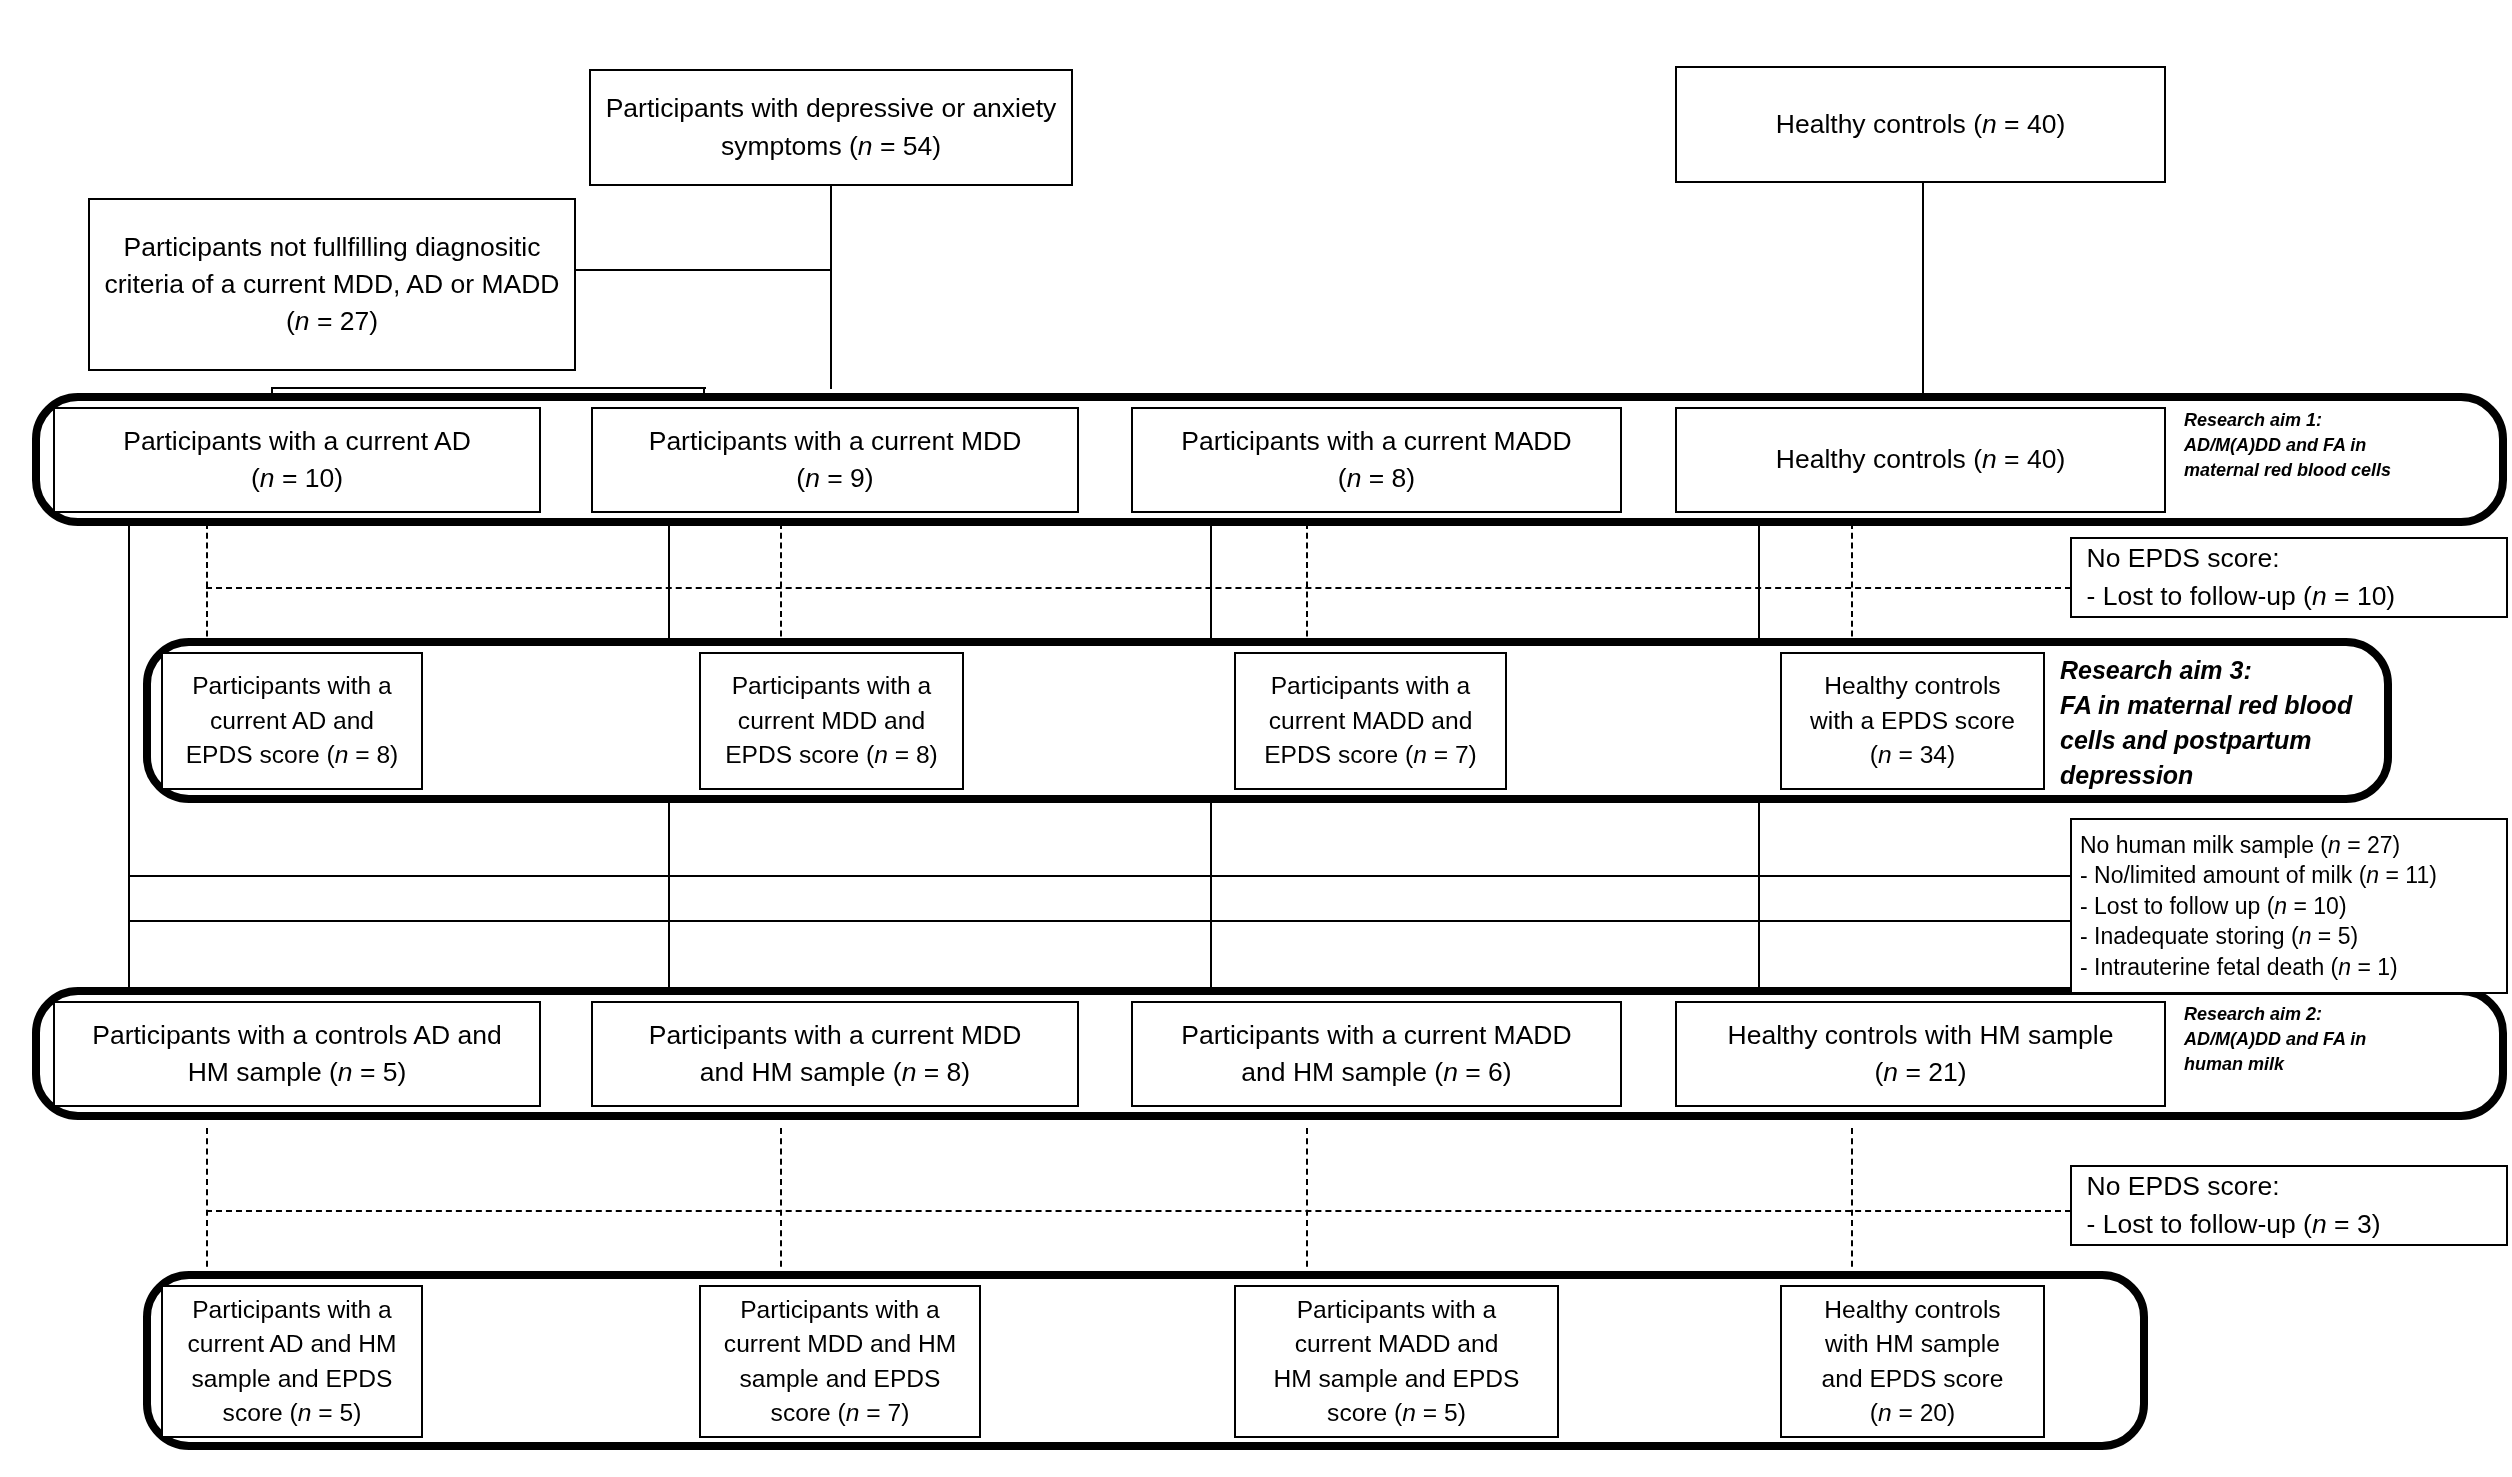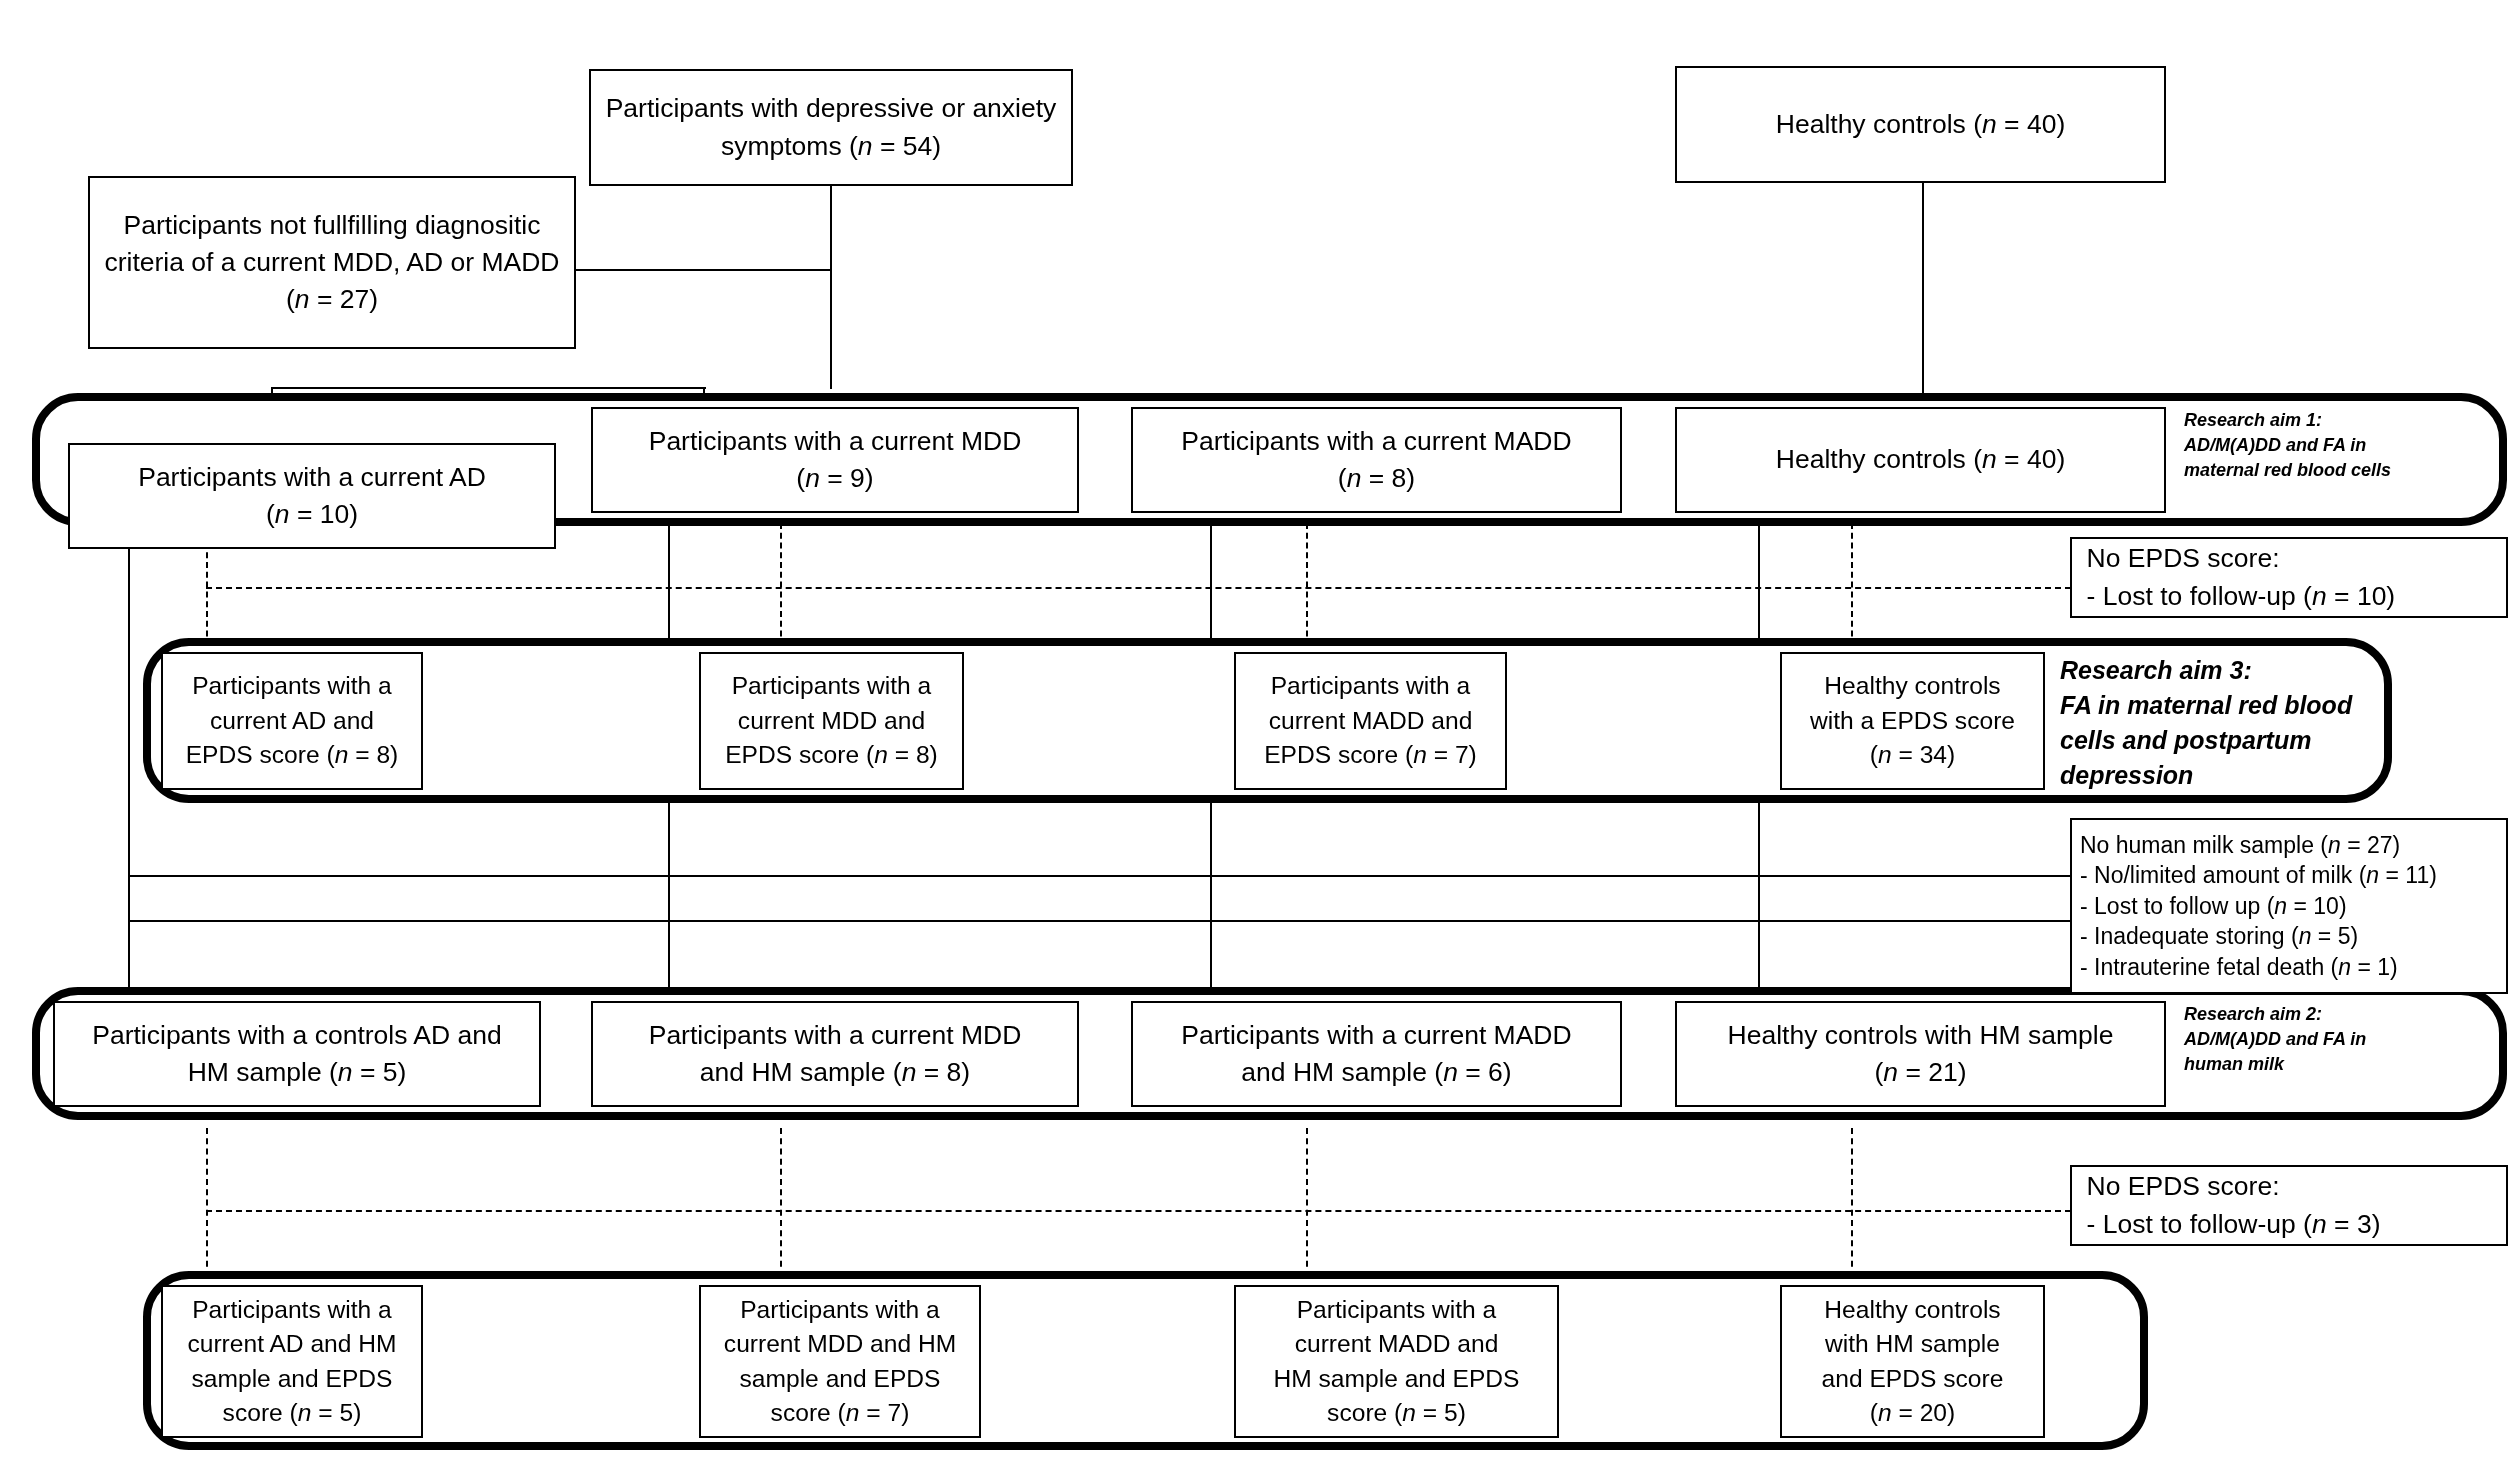--- a/index.html
+++ b/index.html
@@ -112,31 +112,31 @@
   <div class="dashv" style="left:206px; top:1128px; height:149px;"></div>
   <div class="dashv" style="left:780px; top:1128px; height:149px;"></div>
   <div class="dashv" style="left:1306px; top:1128px; height:149px;"></div>
   <div class="dashv" style="left:1851px; top:1128px; height:149px;"></div>
   <div class="dashh" style="left:206px; top:1210px; width:1865px;"></div>
 
   <div class="node" style="left:589px; top:69px; width:484px; height:117px;">
     <span>Participants with depressive or anxiety symptoms (<i>n</i> = 54)</span>
   </div>
 
-  <div class="node" style="left:88px; top:176px; width:488px; height:173px;">
+  <div class="node" style="left:88px; top:198px; width:488px; height:173px;">
     <span>Participants not fullfilling diagnositic criteria of a current MDD, AD or MADD (<i>n</i> = 27)</span>
   </div>
 
   <div class="node" style="left:1675px; top:66px; width:491px; height:117px;">
     <span>Healthy controls (<i>n</i> = 40)</span>
   </div>
 
   <div class="group" style="left:32px; top:393px; width:2475px; height:133px;"></div>
 
-  <div class="node" style="left:68px; top:407px; width:488px; height:106px;margin-top:36px;">
+  <div class="node" style="left:53px; top:407px; width:488px; height:106px;">
     <span>
       <span>Participants with a current AD</span><br>
       <span>(<i>n</i> = 10)</span>
     </span>
   </div>
   <div class="node" style="left:591px; top:407px; width:488px; height:106px;">
     <span>
       <span>Participants with a current MDD</span><br>
       <span>(<i>n</i> = 9)</span>
     </span>

